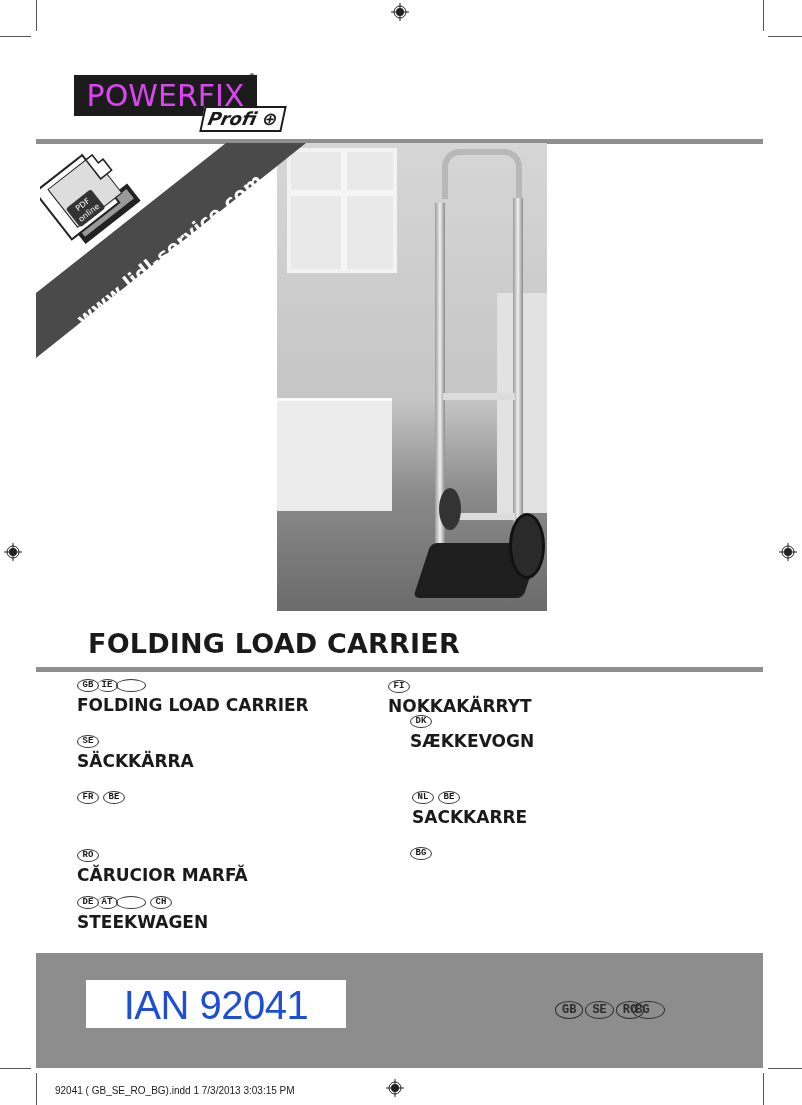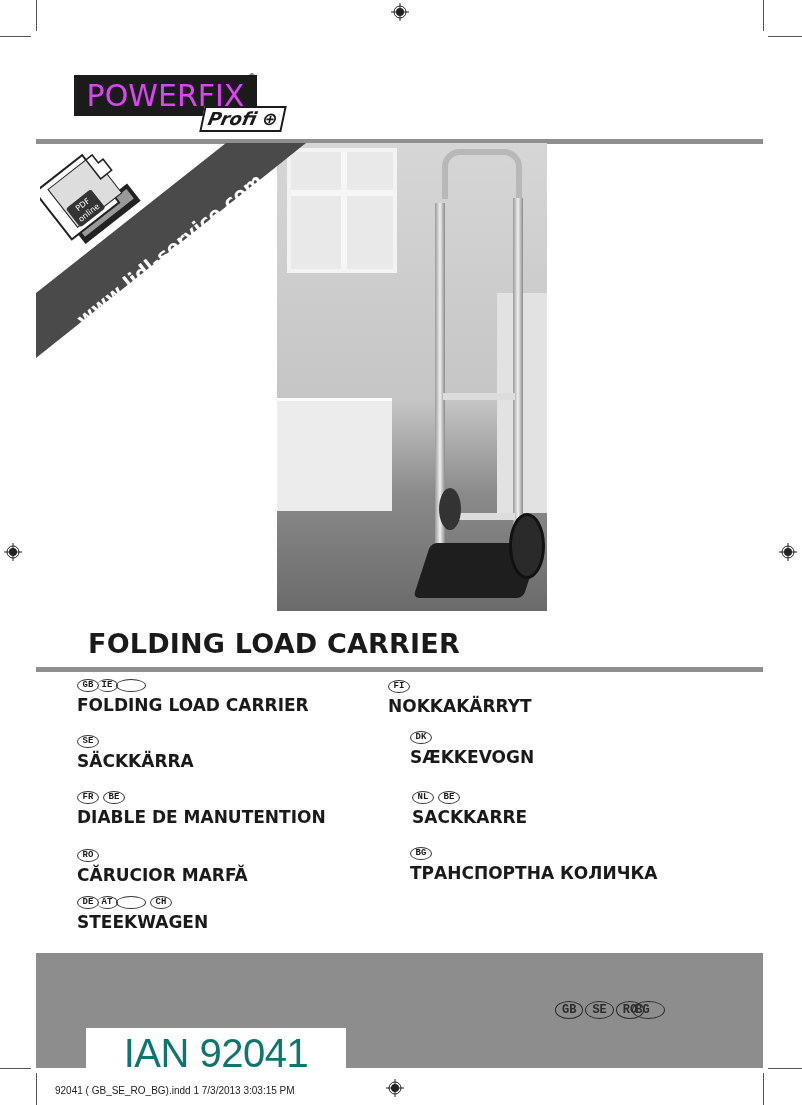--- a/index.html
+++ b/index.html
@@ -27,21 +27,21 @@
   .wheel2 { left:162px; top:345px; width:22px; height:42px; border-radius:50%; background:#333; }
   .banner-tri { left:36px; top:143px; width:270px; height:215px; }
   .url { left:50px; top:232px; transform:rotate(-38.5deg); transform-origin:left top; color:#fff; font-size:19px; font-weight:bold; white-space:nowrap; letter-spacing:0.2px; }
   .title { left:88px; top:628px; font-size:27px; font-weight:bold; letter-spacing:0.2px; }
   .badges { font-size:9px; display:flex; gap:4px; }
   .badge { border:1px solid #333; border-radius:50%; padding:0 4px; line-height:11px; font-weight:bold; font-family:Liberation Mono, monospace; display:inline-block; min-width:12px; text-align:center; }
   .badge.empty { min-width:20px; height:11px; }
   .lang { position:absolute; }
   .lang .name { font-size:17px; font-weight:bold; margin-top:3px; white-space:nowrap; }
   .grayband { left:36px; top:953px; width:727px; height:115px; background:#8e8d8d; }
-  .ian { left:86px; top:980px; width:260px; height:48px; background:#fff; font-family:"Liberation Sans", sans-serif; font-size:40px; line-height:50px; text-align:center; color:#0f766e; letter-spacing:-0.5px;margin-top:48px; }
+  .ian { left:86px; top:980px; width:260px; height:48px; background:#fff; font-family:"Liberation Sans", sans-serif; font-size:40px; line-height:50px; text-align:center; color:#1d4ed8; letter-spacing:-0.5px; }
   .bot-badges { left:555px; top:1001px; display:flex; gap:2px; }
   .bot-badges .badge { border:1.5px solid #2c2c2c; font-size:12px; padding:1px 6px; line-height:14px; color:#2c2c2c; }
   .footer { left:55px; top:1085px; font-family:"Liberation Sans", sans-serif; font-size:10px; color:#222; }
 </style>
 </head>
 <body>
 
 <div class="crop" style="left:36px;top:0;width:1px;height:31px;"></div>
 <div class="crop" style="left:0;top:36px;width:31px;height:1px;"></div>
 <div class="crop" style="left:763px;top:0;width:1px;height:31px;"></div>
@@ -131,21 +131,20 @@
   <div class="badges">
       <span class="badge">SE</span>
     </div>
   <div class="name">SÄCKKÄRRA</div>
 </div>
 <div class="lang" style="left:77px;top:791px;">
   <div class="badges">
       <span class="badge">FR</span>
       <span class="badge">BE</span>
     </div>
-  <div class="name">DIABLE DE MANUTENTION</div>
 </div>
 <div class="lang" style="left:77px;top:849px;">
   <div class="badges">
       <span class="badge">RO</span>
     </div>
   <div class="name">CĂRUCIOR MARFĂ</div>
 </div>
 <div class="lang" style="left:77px;top:896px;">
   <div class="badges">
     <span class="badge">DE</span>
@@ -155,38 +154,37 @@
   </div>
   <div class="name">STEEKWAGEN</div>
 </div>
 
 <div class="lang" style="left:388px;top:680px;">
   <div class="badges">
       <span class="badge">FI</span>
     </div>
   <div class="name">NOKKAKÄRRYT</div>
 </div>
-<div class="lang" style="left:410px;top:731px;">
+<div class="lang" style="left:410px;top:715px;">
   <div class="badges">
       <span class="badge">DK</span>
     </div>
   <div class="name">SÆKKEVOGN</div>
 </div>
 <div class="lang" style="left:412px;top:791px;">
   <div class="badges">
       <span class="badge">NL</span>
       <span class="badge">BE</span>
     </div>
   <div class="name">SACKKARRE</div>
 </div>
 <div class="lang" style="left:410px;top:847px;">
   <div class="badges">
       <span class="badge">BG</span>
     </div>
-  <div class="name">ТРАНСПОРТНА КОЛИЧКА</div>
 </div>
 
 <div class="abs grayband"></div>
 <div class="abs ian">IAN 92041</div>
 <div class="abs bot-badges">
   <span class="badge">GB</span>
   <span class="badge">SE</span>
   <span class="badge">RO</span>
   <span class="badge" style="margin-left:-14px;border-left:1.5px solid #2c2c2c;padding:1px 14px 1px 2px;">BG</span>
 </div>

